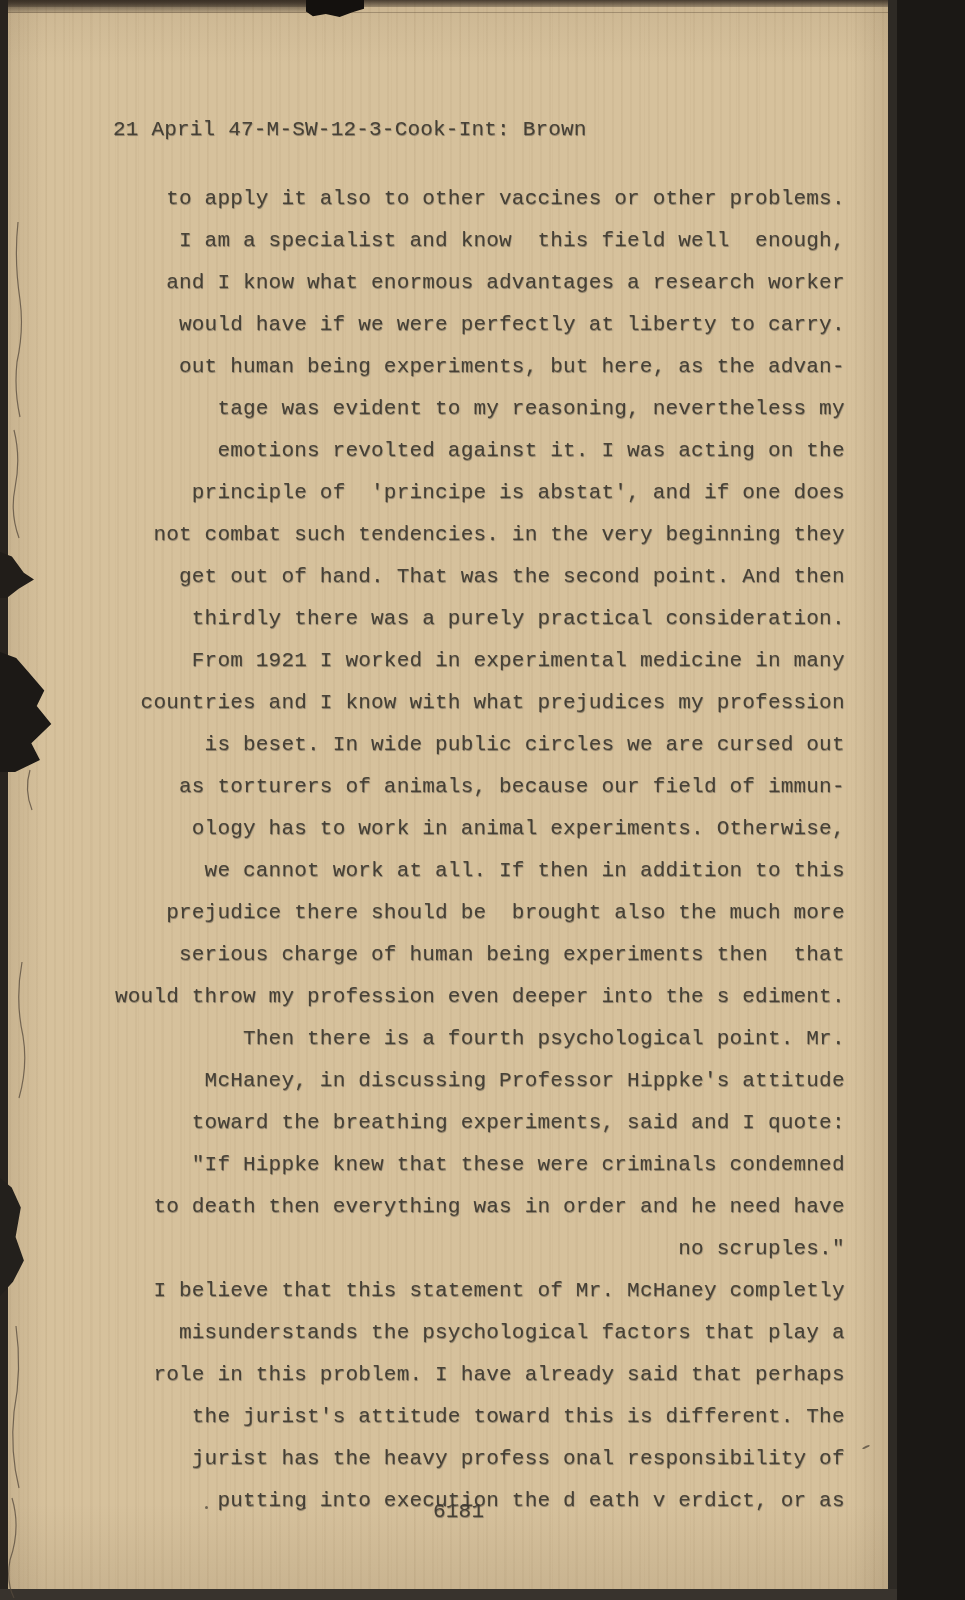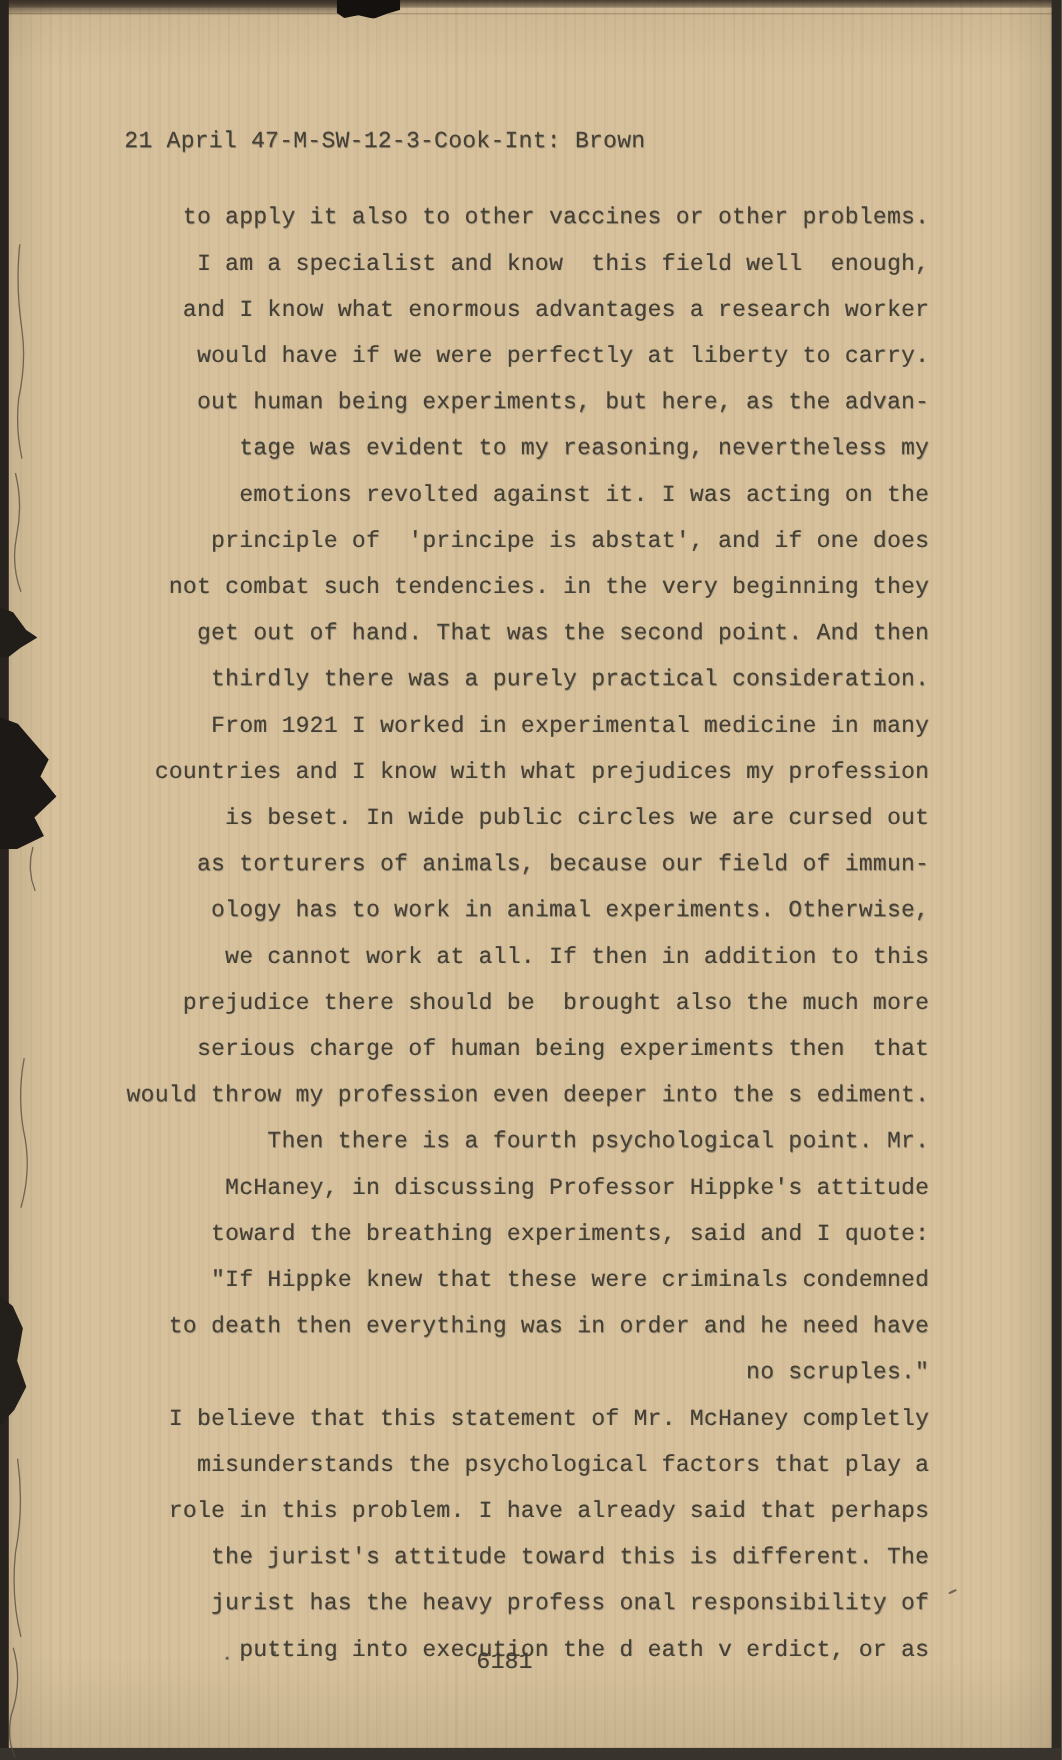--- a/index.html
+++ b/index.html
@@ -1,18 +1,18 @@
 <!DOCTYPE html>
 <html><head>
 <meta charset="utf-8">
 <style>
   html, body { margin: 0; padding: 0; background: #1b1815; }
   .page {
     position: relative;
-    width: 965px;
+    width: 897px;
     height: 1600px;
     overflow: hidden;
     background-color: #d6c19c;
     background-image:
       repeating-linear-gradient(90deg,
         rgba(120, 95, 60, 0.06) 0px, rgba(120, 95, 60, 0.06) 2px,
         rgba(0,0,0,0) 2px, rgba(0,0,0,0) 9px),
       repeating-linear-gradient(90deg,
         rgba(150, 120, 80, 0.05) 0px, rgba(150, 120, 80, 0.05) 1px,
         rgba(0,0,0,0) 1px, rgba(0,0,0,0) 23px),

